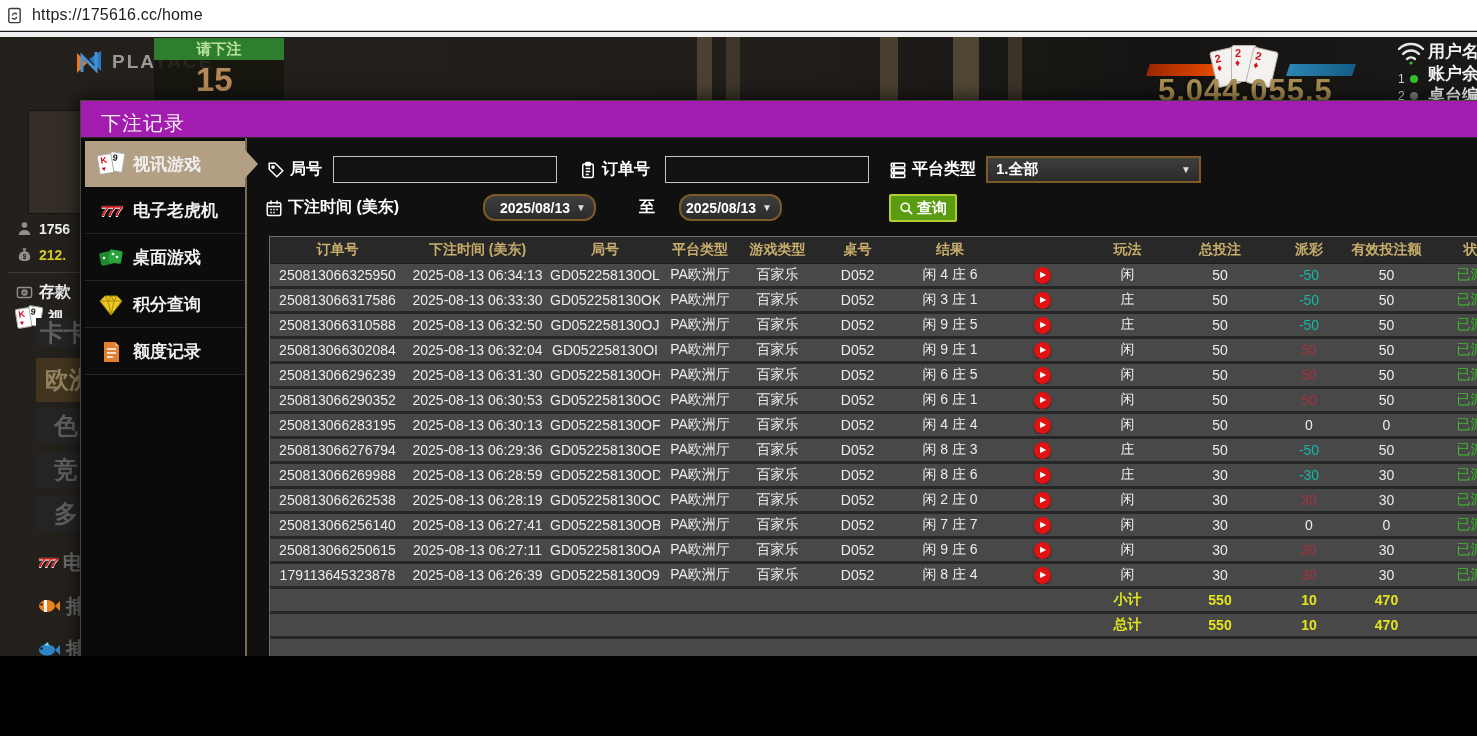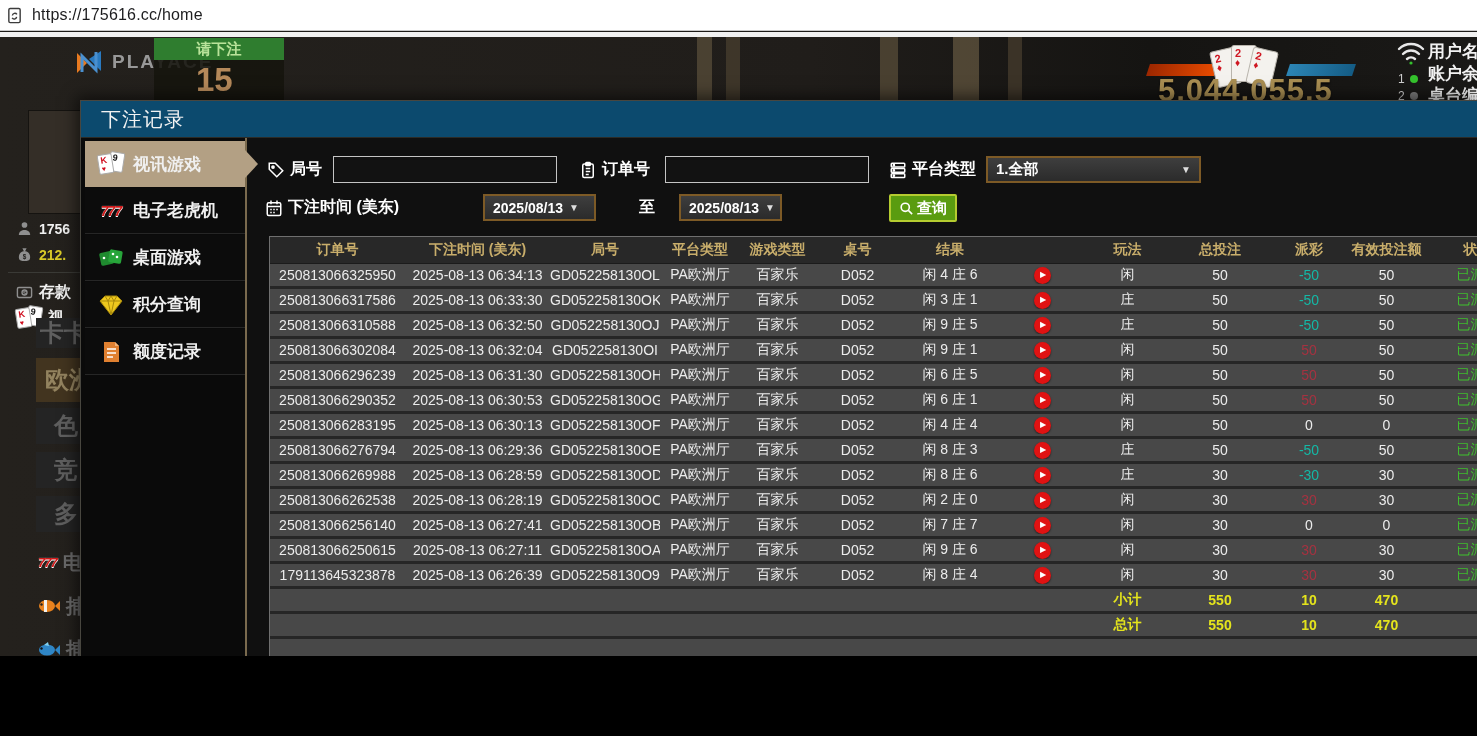--- a/index.html
+++ b/index.html
@@ -60,22 +60,22 @@
   .menu-item.dim-bg { background:#242424; }
   .menu-item .mi-label { white-space:nowrap; }
   .fish { width:24px; height:16px; margin-right:6px; flex:0 0 auto; }
   .t777 { color:#d01818; font-style:italic; font-weight:bold; font-size:13px;
     text-shadow:0 0 1px #fff,0 1px 0 #fff; margin-right:6px; letter-spacing:-1px; }
 
   
   .modal { position:absolute; left:80px; top:100px; width:1397px; height:636px; background:#101010;
     border:1px solid #48463f; border-right:none; border-bottom:none; z-index:20;
     box-shadow:-4px -4px 14px rgba(0,0,0,.55); }
-  .modal-header { height:37px; background:#0c4a6e; border-bottom:1px solid #2c2b26;
-    display:flex; align-items:center; }
+  .modal-header { height:37px; background:#a21caf; border-bottom:1px solid #2c2b26;
+    display:flex; align-items:flex-end; }
   .modal-title { color:#f2f2f2; font-size:20px; padding-left:20px; letter-spacing:1px; }
   .tab-col { position:absolute; left:0; top:37px; width:165px; bottom:0; background:#0a0a0a; }
   .tab-divider { position:absolute; left:164px; top:37px; width:2px; bottom:0; background:#7a6a4e; }
   .tab { position:absolute; left:4px; width:160px; height:46px; display:flex; align-items:center; gap:9px;
     padding-left:13px; color:#f0f0f0; font-size:17px; font-weight:bold; background:#0c0c0c;
     border-bottom:1px solid #262626; cursor:pointer; }
   .tab.active { background:#b3a084; border-bottom:none; z-index:2; }
   .tab.active::after { content:""; position:absolute; right:-13px; top:50%; margin-top:-14px;
     border-left:13px solid #b3a084; border-top:14px solid transparent; border-bottom:14px solid transparent; }
   .tab-icon { width:26px; height:24px; flex:0 0 auto; position:relative; }
@@ -89,21 +89,21 @@
   
   .f-label { position:absolute; display:flex; align-items:center; gap:5px; color:#fff;
     font-size:16px; font-weight:bold; white-space:nowrap; }
   .f-icon { width:18px; height:18px; color:#fff; flex:0 0 auto; }
   .f-input { position:absolute; height:27px; background:#121212; border:1px solid #c4c4c4;
     color:#eee; font-size:14px; padding:0 6px; outline:none; }
   .f-select { position:absolute; height:27px; background:linear-gradient(#3e3e3e,#2b2b2b);
     border:2px solid #7d5a26; color:#fff; font-size:15px; font-weight:bold;
     display:flex; align-items:center; padding:0 8px; cursor:pointer; }
   .f-select .caret { margin-left:auto; font-size:10px; color:#ddd; }
-  .f-date { justify-content:flex-start; font-size:14px; }
+  .f-date { justify-content:flex-end; font-size:14px;border-radius:12px; }
   .f-date .caret { margin-left:6px; }
   .to-label { position:absolute; color:#fff; font-size:16px; font-weight:bold; }
   .query-btn { position:absolute; height:28px; background:#5a9c10; border:2px solid #b5cc30; border-radius:2px;
     color:#fff; font-size:15px; font-weight:bold; display:flex; align-items:center; gap:3px;
     padding:0 8px; cursor:pointer; }
   .query-btn svg { width:15px; height:15px; }
 
   
   .btable { position:absolute; left:188px; top:135px; width:1209px; bottom:0; background:#484848;
     overflow:hidden; border-top:1px solid #6f6f6f; border-left:1px solid #6f6f6f; }

